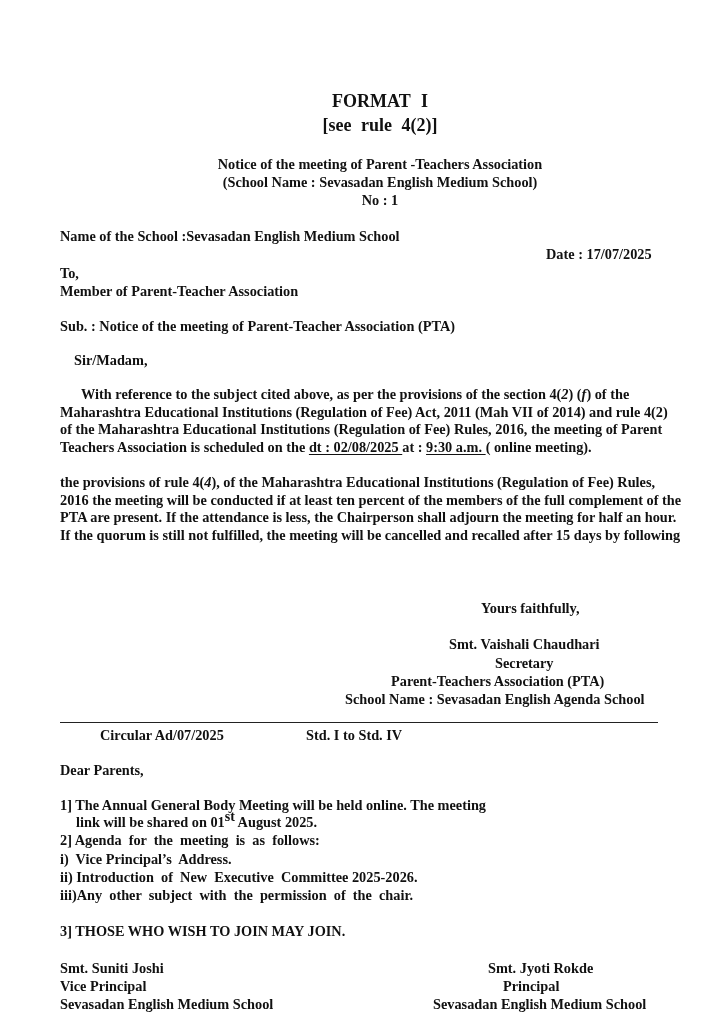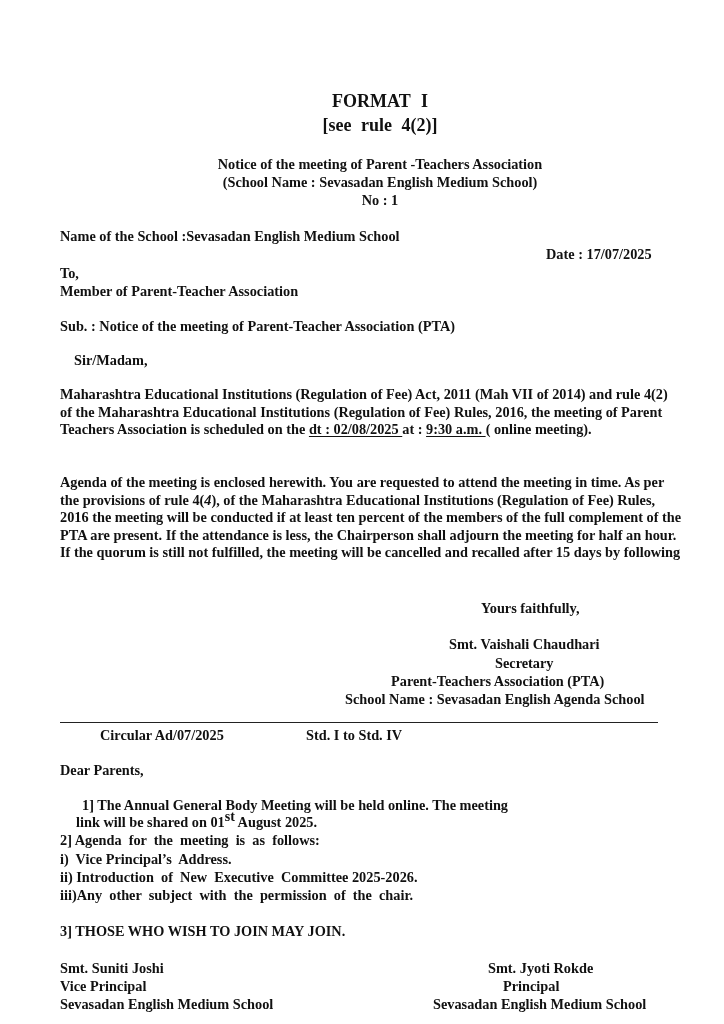--- a/index.html
+++ b/index.html
@@ -32,46 +32,46 @@
 <div class="abs center t15" style="top:191px;">No : 1</div>
 
 <div class="abs t15" style="left:60px; top:227px;">Name of the School :Sevasadan English Medium School</div>
 <div class="abs t15" style="left:546px; top:245px;">Date : 17/07/2025</div>
 <div class="abs t15" style="left:60px; top:264px;">To,</div>
 <div class="abs t15" style="left:60px; top:282px;">Member of Parent-Teacher Association</div>
 <div class="abs t15" style="left:60px; top:317px;">Sub. : Notice of the meeting of Parent-Teacher Association (PTA)</div>
 <div class="abs t15" style="left:57px; top:351px;margin-left:17px;">Sir/Madam,</div>
 
 <div class="para" style="top:386px;">
+  <span class="line" style="padding-left:21px;"><span>With reference to the subject cited above, as per the provisions of the section 4(</span><i>2</i><span>) (</span><i>f</i><span>) of the</span></span>
   <span class="line">Maharashtra Educational Institutions (Regulation of Fee) Act, 2011 (Mah VII of 2014) and rule 4(2)</span>
   <span class="line">of the Maharashtra Educational Institutions (Regulation of Fee) Rules, 2016, the meeting of Parent</span>
   <span class="line"><span>Teachers Association is scheduled on the </span><u>dt : 02/08/2025 </u><span> at : </span><u>9:30 a.m. </u><span>( online meeting).</span></span>
 </div>
 
 <div class="para" style="top:474px;">
-  <span class="line">Agenda of the meeting is enclosed herewith. You are requested to attend the meeting in time. As per</span>
   <span class="line"><span>the provisions of rule 4(</span><i>4</i><span>), of the Maharashtra Educational Institutions (Regulation of  Fee) Rules,</span></span>
   <span class="line">2016 the meeting will be conducted if at least ten percent of the members of the full complement of the</span>
   <span class="line">PTA are present. If the attendance is less, the Chairperson shall adjourn the meeting for half an hour.</span>
   <span class="line">If the quorum is still not fulfilled, the meeting will be cancelled and recalled after 15 days by following</span>
 </div>
 
 <div class="abs t15" style="left:481px; top:599px;">Yours faithfully,</div>
 <div class="abs t15" style="left:449px; top:635px;">Smt. Vaishali Chaudhari</div>
 <div class="abs t15" style="left:495px; top:654px;">Secretary</div>
 <div class="abs t15" style="left:391px; top:672px;">Parent-Teachers Association (PTA)</div>
 <div class="abs t15" style="left:345px; top:690px;">School Name : Sevasadan English Agenda School</div>
 
 <div class="rule"></div>
 
 <div class="abs t15" style="left:60px; top:726px;margin-left:40px;">Circular Ad/07/2025</div>
 <div class="abs t15" style="left:306px; top:726px;">Std. I  to  Std. IV</div>
 <div class="abs t15" style="left:60px; top:761px;">Dear Parents,</div>
 
-<div class="abs t15" style="left:60px; top:796px;margin-left:22px;">1] The Annual General Body Meeting will be held online. The meeting</div>
+<div class="abs t15" style="left:60px; top:796px;">1] The Annual General Body Meeting will be held online. The meeting</div>
 <div class="abs t15" style="left:76px; top:813px;"><span>link will be shared on 01</span><sup>st</sup><span> August 2025.</span></div>
 <div class="abs t15" style="left:60px; top:831px; white-space:pre;">2] Agenda  for  the  meeting  is  as  follows:</div>
 <div class="abs t15" style="left:60px; top:850px; white-space:pre;">i)  Vice Principal’s  Address.</div>
 <div class="abs t15" style="left:60px; top:868px; white-space:pre;">ii) Introduction  of  New  Executive  Committee 2025-2026.</div>
 <div class="abs t15" style="left:60px; top:886px; white-space:pre;">iii)Any  other  subject  with  the  permission  of  the  chair.</div>
 <div class="abs t15" style="left:60px; top:922px;">3] THOSE WHO WISH TO JOIN MAY JOIN.</div>
 
 <div class="abs t15" style="left:60px; top:959px;">Smt. Suniti Joshi</div>
 <div class="abs t15" style="left:60px; top:977px;">Vice Principal</div>
 <div class="abs t15" style="left:60px; top:995px;">Sevasadan English Medium School</div>

